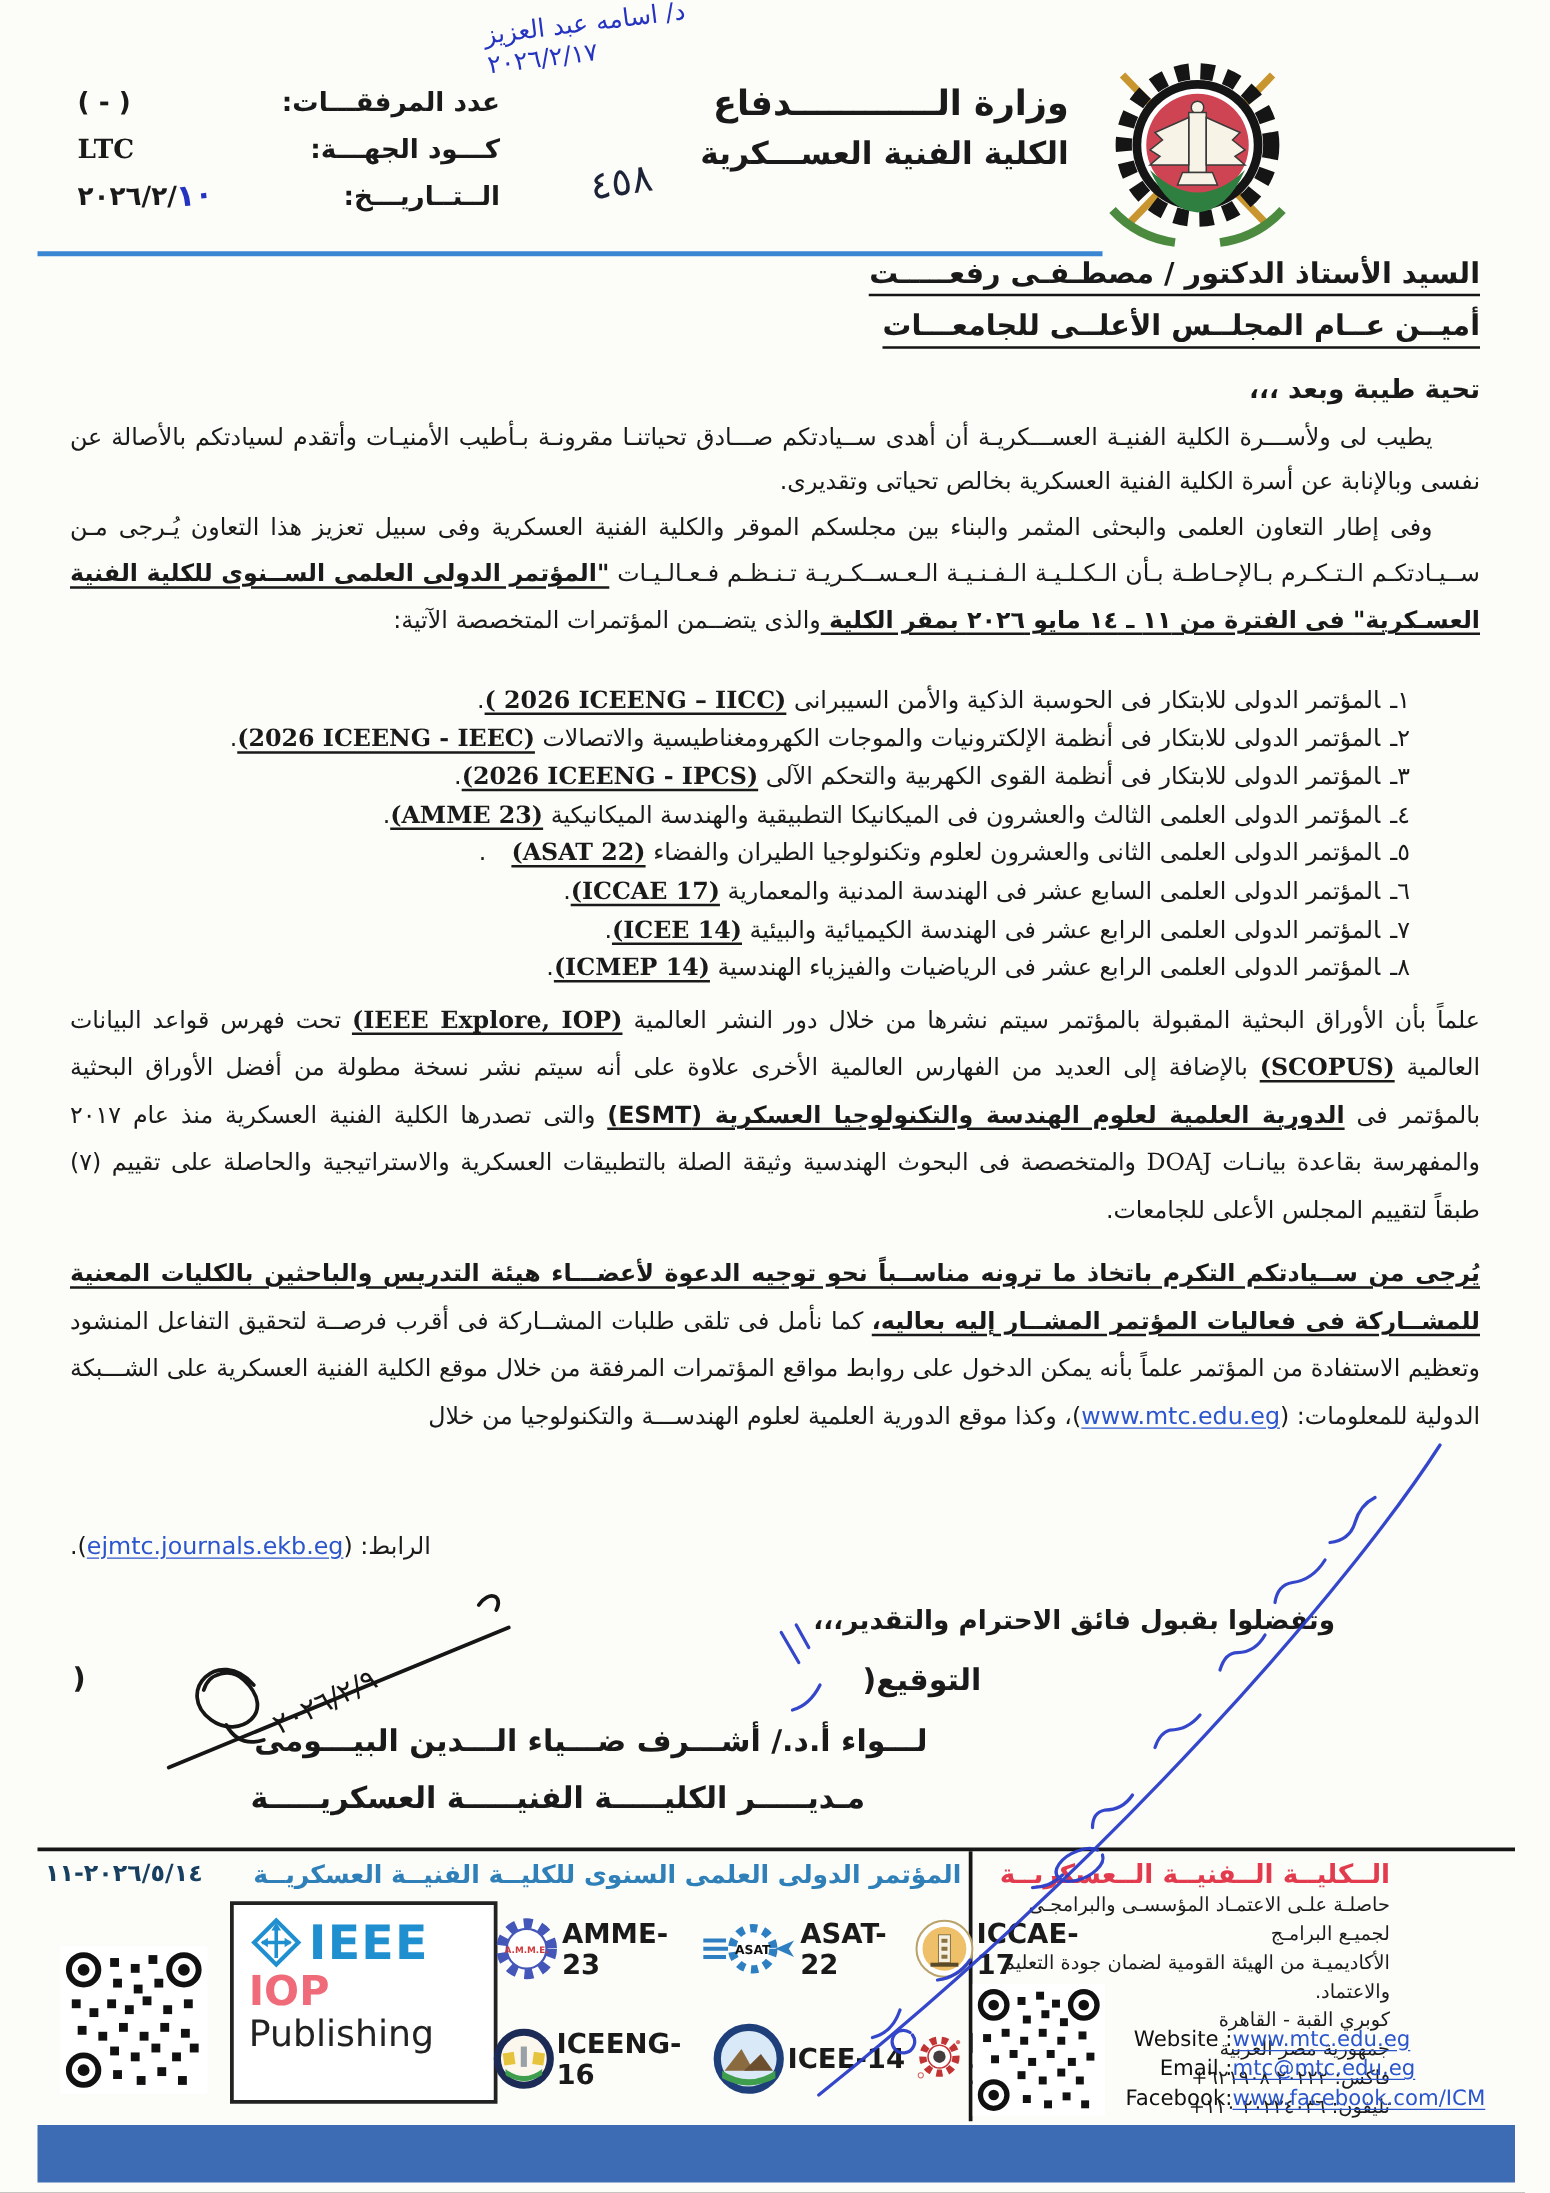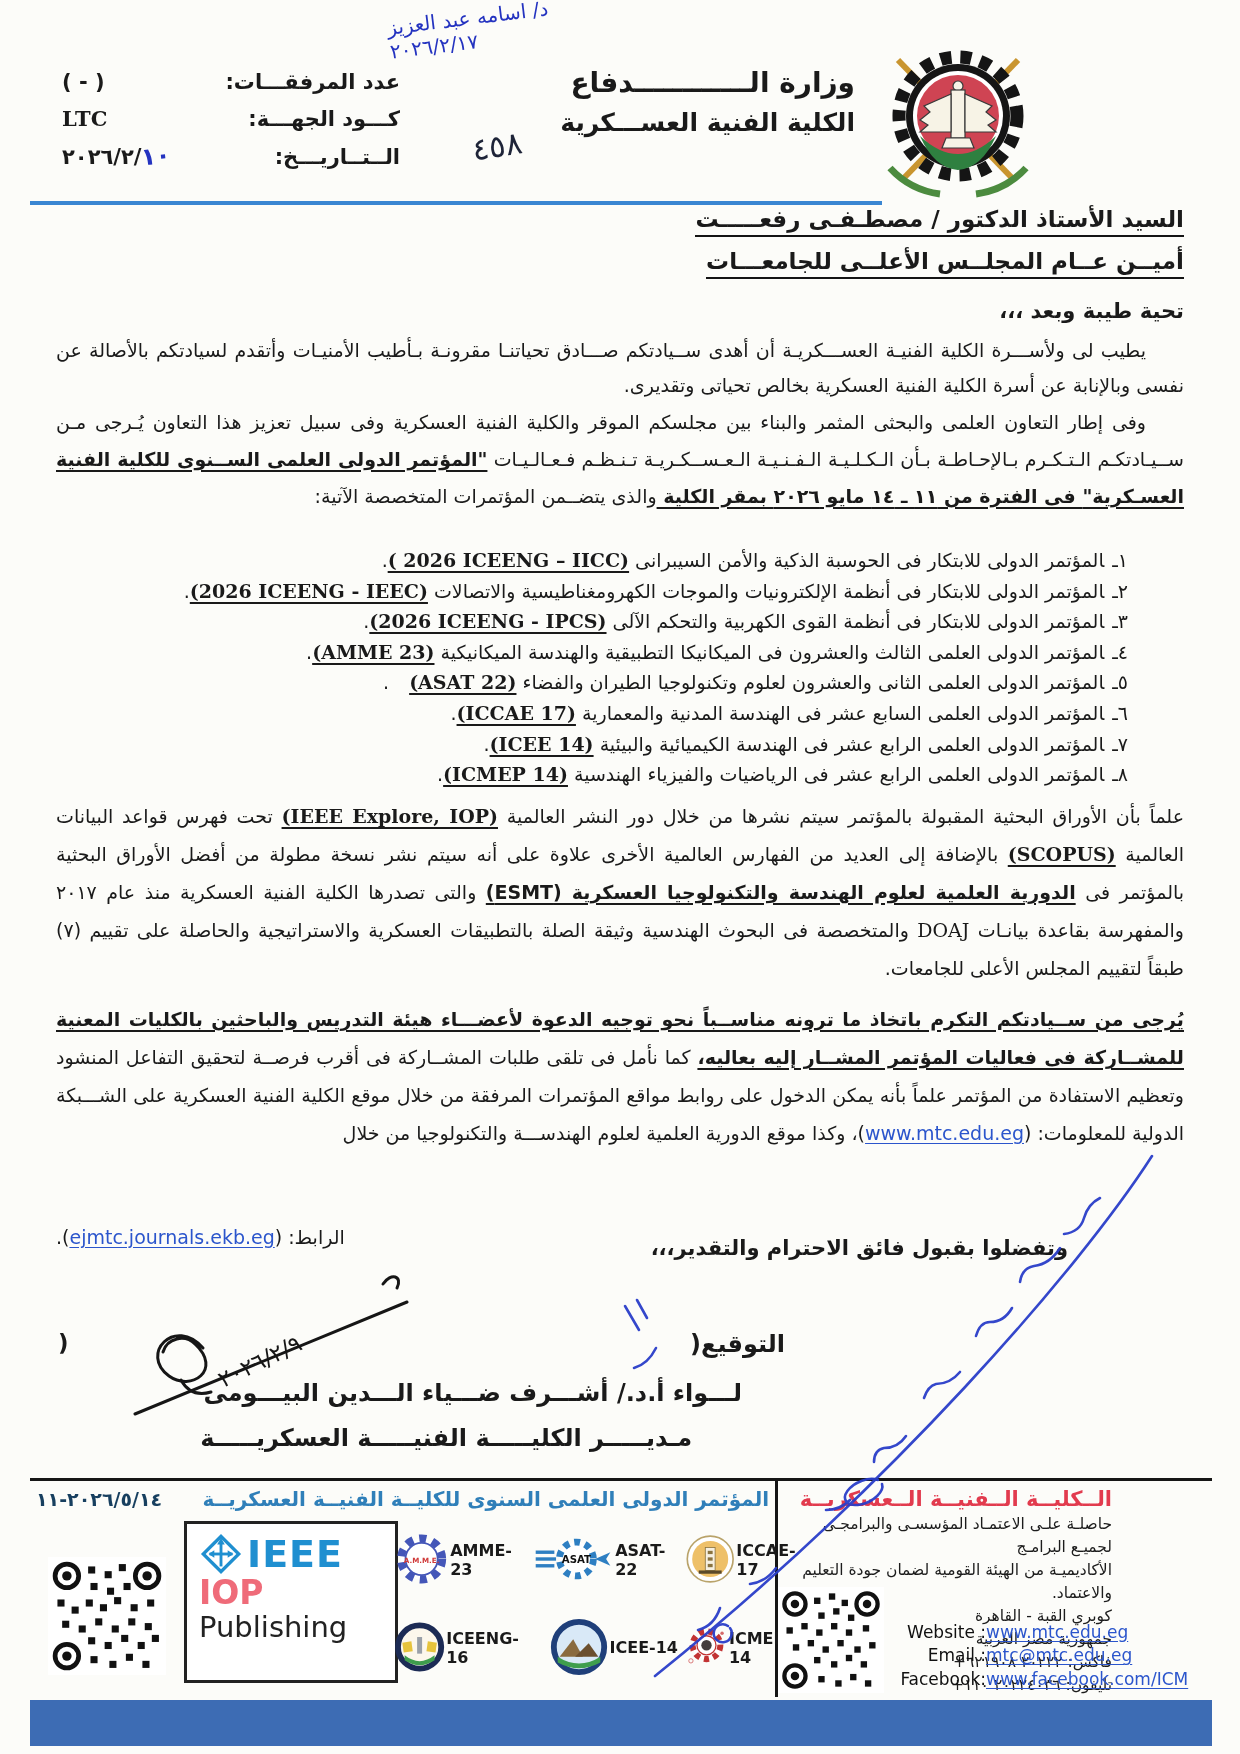--- a/index.html
+++ b/index.html
@@ -19,42 +19,42 @@
   .hand-note{position:absolute;left:388px;top:6px;transform:rotate(-7deg);font-size:20px;line-height:24px;direction:rtl;}
   .hand-num{position:absolute;left:472px;top:128px;font-size:31px;transform:rotate(-9deg);color:#1e2438;}
   .blue-rule{position:absolute;left:30px;top:201px;width:852px;height:4px;background:var(--accent-blue);}
   .addr{position:absolute;right:56px;direction:rtl;font-size:23px;font-weight:bold;border-bottom:2.5px solid #141414;padding-bottom:3px;}
   .salut{position:absolute;right:56px;top:299px;font-size:21px;font-weight:bold;direction:rtl;}
   
   .clist{position:absolute;right:60px;left:60px;top:545px;direction:rtl;list-style:none;margin:0;padding:0 52px 0 0;}
   .clist li{font-size:19px;line-height:30.6px;text-align:right;}
   .clist .num{margin-left:8px;}
   
-  .regards{position:absolute;right:172px;top:1236px;font-size:21px;font-weight:bold;direction:rtl;margin-left:20px;}
+  .regards{position:absolute;right:172px;top:1284px;font-size:21px;font-weight:bold;direction:rtl;margin-left:20px;}
   .sig-label{position:absolute;right:455px;top:1330px;font-size:24px;font-weight:bold;direction:rtl;}
   .sig-close{position:absolute;left:58px;top:1330px;font-size:23px;font-weight:bold;}
   .signer-name{position:absolute;right:498px;top:1379px;font-size:24px;font-weight:bold;direction:rtl;}
   .signer-title{position:absolute;right:548px;top:1424px;font-size:24px;font-weight:bold;direction:rtl;}
   
   .footer{position:absolute;left:30px;top:1478px;width:1182px;height:216px;border-top:3px solid #161616;display:flex;}
   .f-left{width:745px;position:relative;padding:2px 6px;box-sizing:border-box;}
   .f-divider{width:3px;background:#161616;}
   .f-right{flex:1;position:relative;direction:rtl;padding:4px 100px 4px 6px;box-sizing:border-box;text-align:right;}
   .fl-head{display:flex;direction:rtl;justify-content:space-between;align-items:center;height:32px;}
   .fl-title{color:var(--teal-title);font-weight:bold;font-size:20px;}
   .fl-dates{color:#173f5f;font-weight:bold;font-size:19px;}
   .fl-body{position:relative;height:178px;}
   .pubbox{position:absolute;left:148px;top:6px;width:214px;height:162px;border:3px solid #222;background:#fff;padding:8px 12px;box-sizing:border-box;}
   .ieee-row{display:flex;align-items:center;gap:4px;}
   .ieee-txt{font-size:38px;font-weight:bold;color:var(--ieee-blue);letter-spacing:1px;}
   .iop-txt{font-size:33px;font-weight:bold;color:var(--iop-pink);line-height:34px;}
   .pub-txt{font-size:29px;color:#222;line-height:34px;}
   .logo-grid{position:absolute;right:4px;top:0;width:372px;display:grid;grid-template-columns:repeat(3,1fr);column-gap:6px;row-gap:0;}
   .badge{display:flex;flex-direction:row;align-items:center;justify-content:flex-end;height:88px;}
-  .badge .cap{font-size:16px;font-weight:bold;margin-top:1px;}
+  .badge .cap{font-size:22px;font-weight:bold;margin-top:1px;}
   .fr-title{color:var(--red-title);font-size:21px;font-weight:bold;line-height:28px;}
   .fr-line{font-size:15.5px;line-height:23px;color:#1c1c1c;}
   .fr-contacts{position:absolute;left:116px;bottom:6px;direction:ltr;font-size:17px;line-height:23.5px;}
   .fr-contacts .row{display:flex;}
   .fr-contacts .c-label{width:92px;color:#111;}
   .fr-qr{position:absolute;left:0px;bottom:4px;}
   .blue-bar{position:absolute;left:30px;top:1700px;width:1182px;height:46px;background:var(--bar-blue);}
   .lastline{position:absolute;left:56px;top:1226px;direction:rtl;font-size:19px;}
   svg{display:block;}
 </style>

